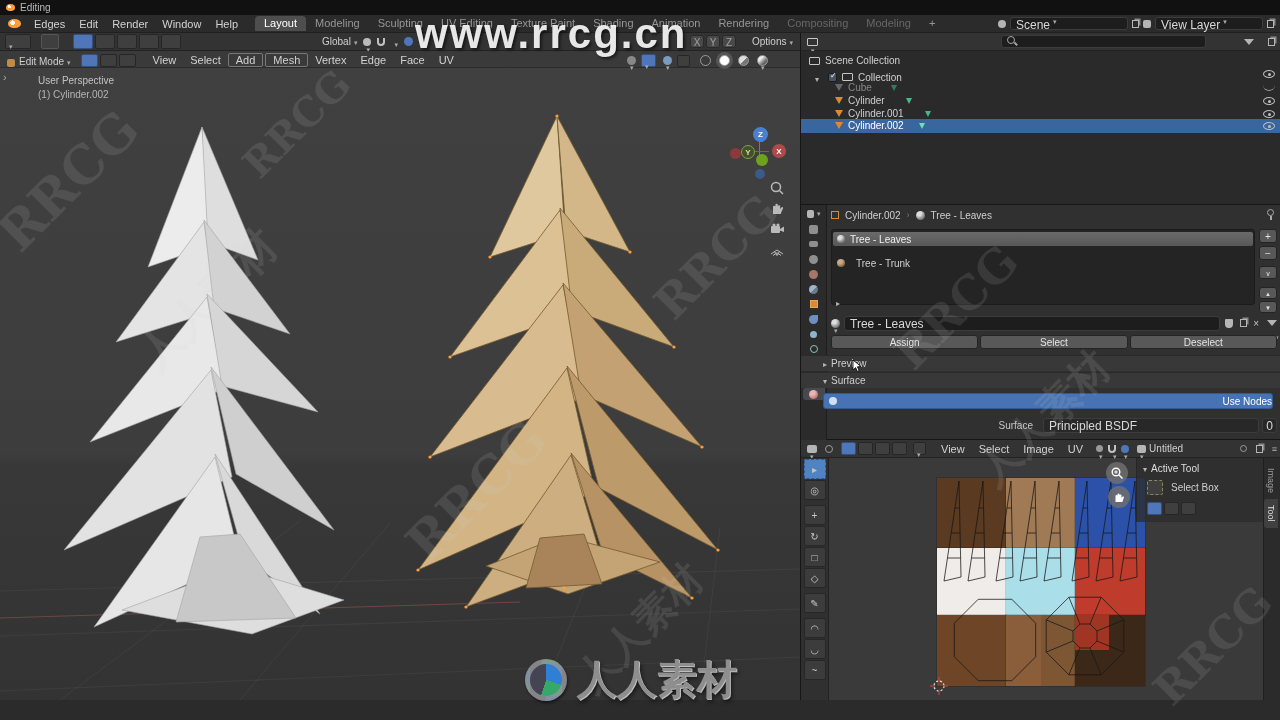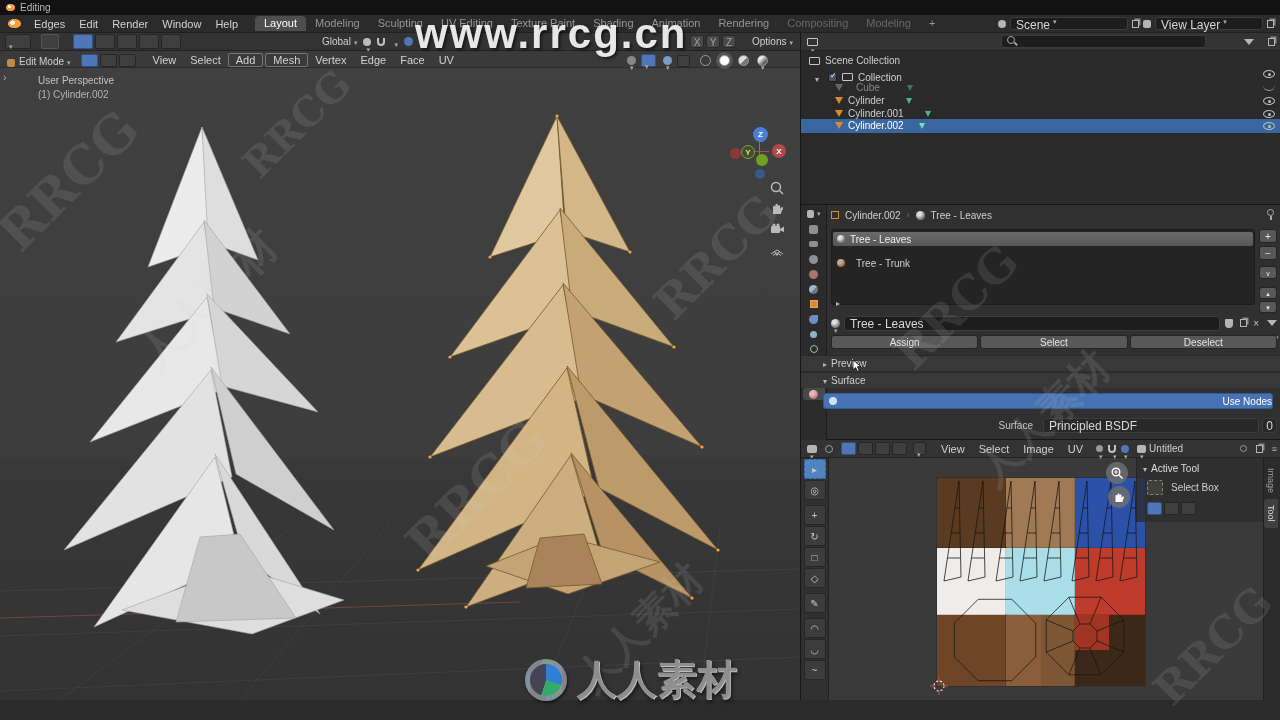--- a/index.html
+++ b/index.html
@@ -282,21 +282,21 @@
     <div class="row" style="position:absolute;left:8px;top:4px;gap:5px">
       <span class="colbox"></span>
       <span class="txt sm">Scene Collection</span>
     </div>
     <div class="row" style="position:absolute;left:14px;top:17px;gap:5px">
       <span class="exp-open"></span>
       <span class="chk"></span>
       <span class="colbox"></span>
       <span class="txt sm">Collection</span>
     </div>
-    <div class="row" style="position:absolute;left:34px;top:31px;gap:13px;opacity:.55">
+    <div class="row" style="position:absolute;left:34px;top:31px;gap:5px;opacity:.55">
       <span class="tri-o" style="border-top-color:#9a9a9a"></span>
       <span class="txt sm">Cube</span>
       <span class="tri-g" style="margin-left:14px"></span>
     </div>
     <div class="row" style="position:absolute;left:34px;top:44px;gap:5px">
       <span class="tri-o"></span>
       <span class="txt sm">Cylinder</span>
       <span class="tri-g" style="margin-left:16px"></span>
     </div>
     <div class="row" style="position:absolute;left:34px;top:57px;gap:5px">

